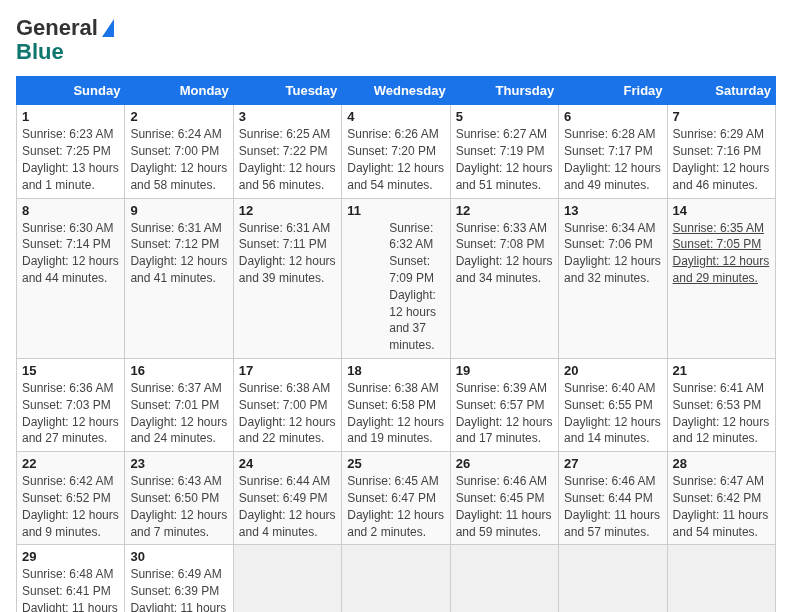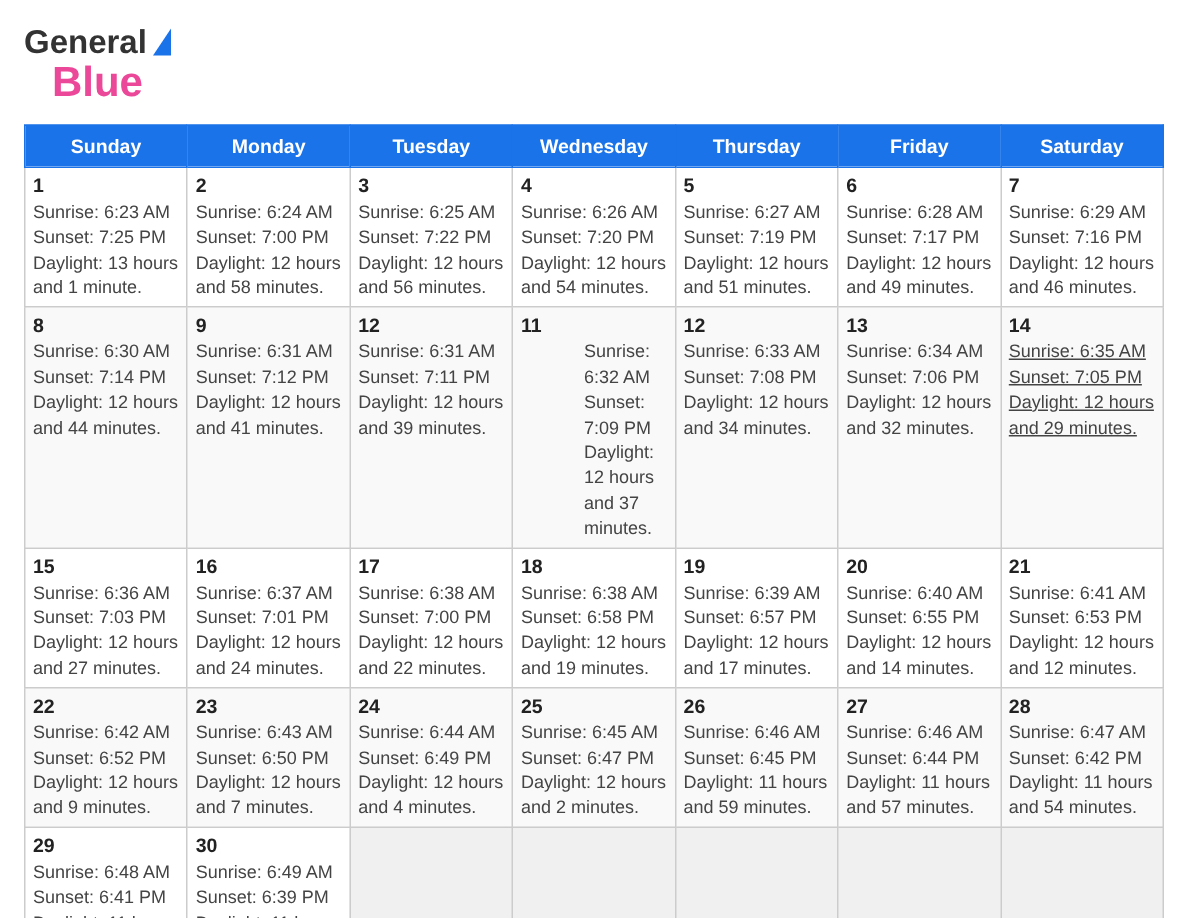--- a/index.html
+++ b/index.html
@@ -12,21 +12,21 @@
     }
     .header {
       display: flex;
       align-items: flex-start;
       justify-content: space-between;
       margin-bottom: 12px;
     }
     .logo {
       display: flex;
       flex-direction: column;
-      align-items: center;
+      align-items: flex-start;
     }
     .logo-text {
       font-size: 22px;
       font-weight: bold;
       color: #333;
       line-height: 1.1;
     }
     .logo-arrow {
       width: 0;
       height: 0;
@@ -54,21 +54,21 @@
     }
     .calendar {
       width: 100%;
       border-collapse: collapse;
       font-size: 11px;
     }
     .calendar thead th {
       background: #1a73e8;
       color: #fff;
       padding: 6px 4px;
-      text-align: center;
+      text-align: right;
       font-size: 13px;
       font-weight: bold;
       border: 1px solid #1a73e8;
     }
     .calendar tbody td {
       vertical-align: top;
       border: 1px solid #ccc;
       padding: 4px 5px;
       width: 108px;
       min-height: 80px;
@@ -95,21 +95,21 @@
   </style>
 </head>
 <body>
 
 <div class="header">
   <div class="logo">
     <div class="logo-line">
       <span class="logo-text">General</span>
       <span class="logo-arrow"></span>
     </div>
-    <span class="logo-text" style="color:#ec4899; font-size:28px;">Blue</span>
+    <span class="logo-text" style="color:#0f766e; font-size:22px;">Blue</span>
   </div>
   <div class="title-block">
     <div class="month-title"></div>
     <div class="subtitle"></div>
   </div>
 </div>
 
 <table class="calendar">
   <thead>
     <tr>

